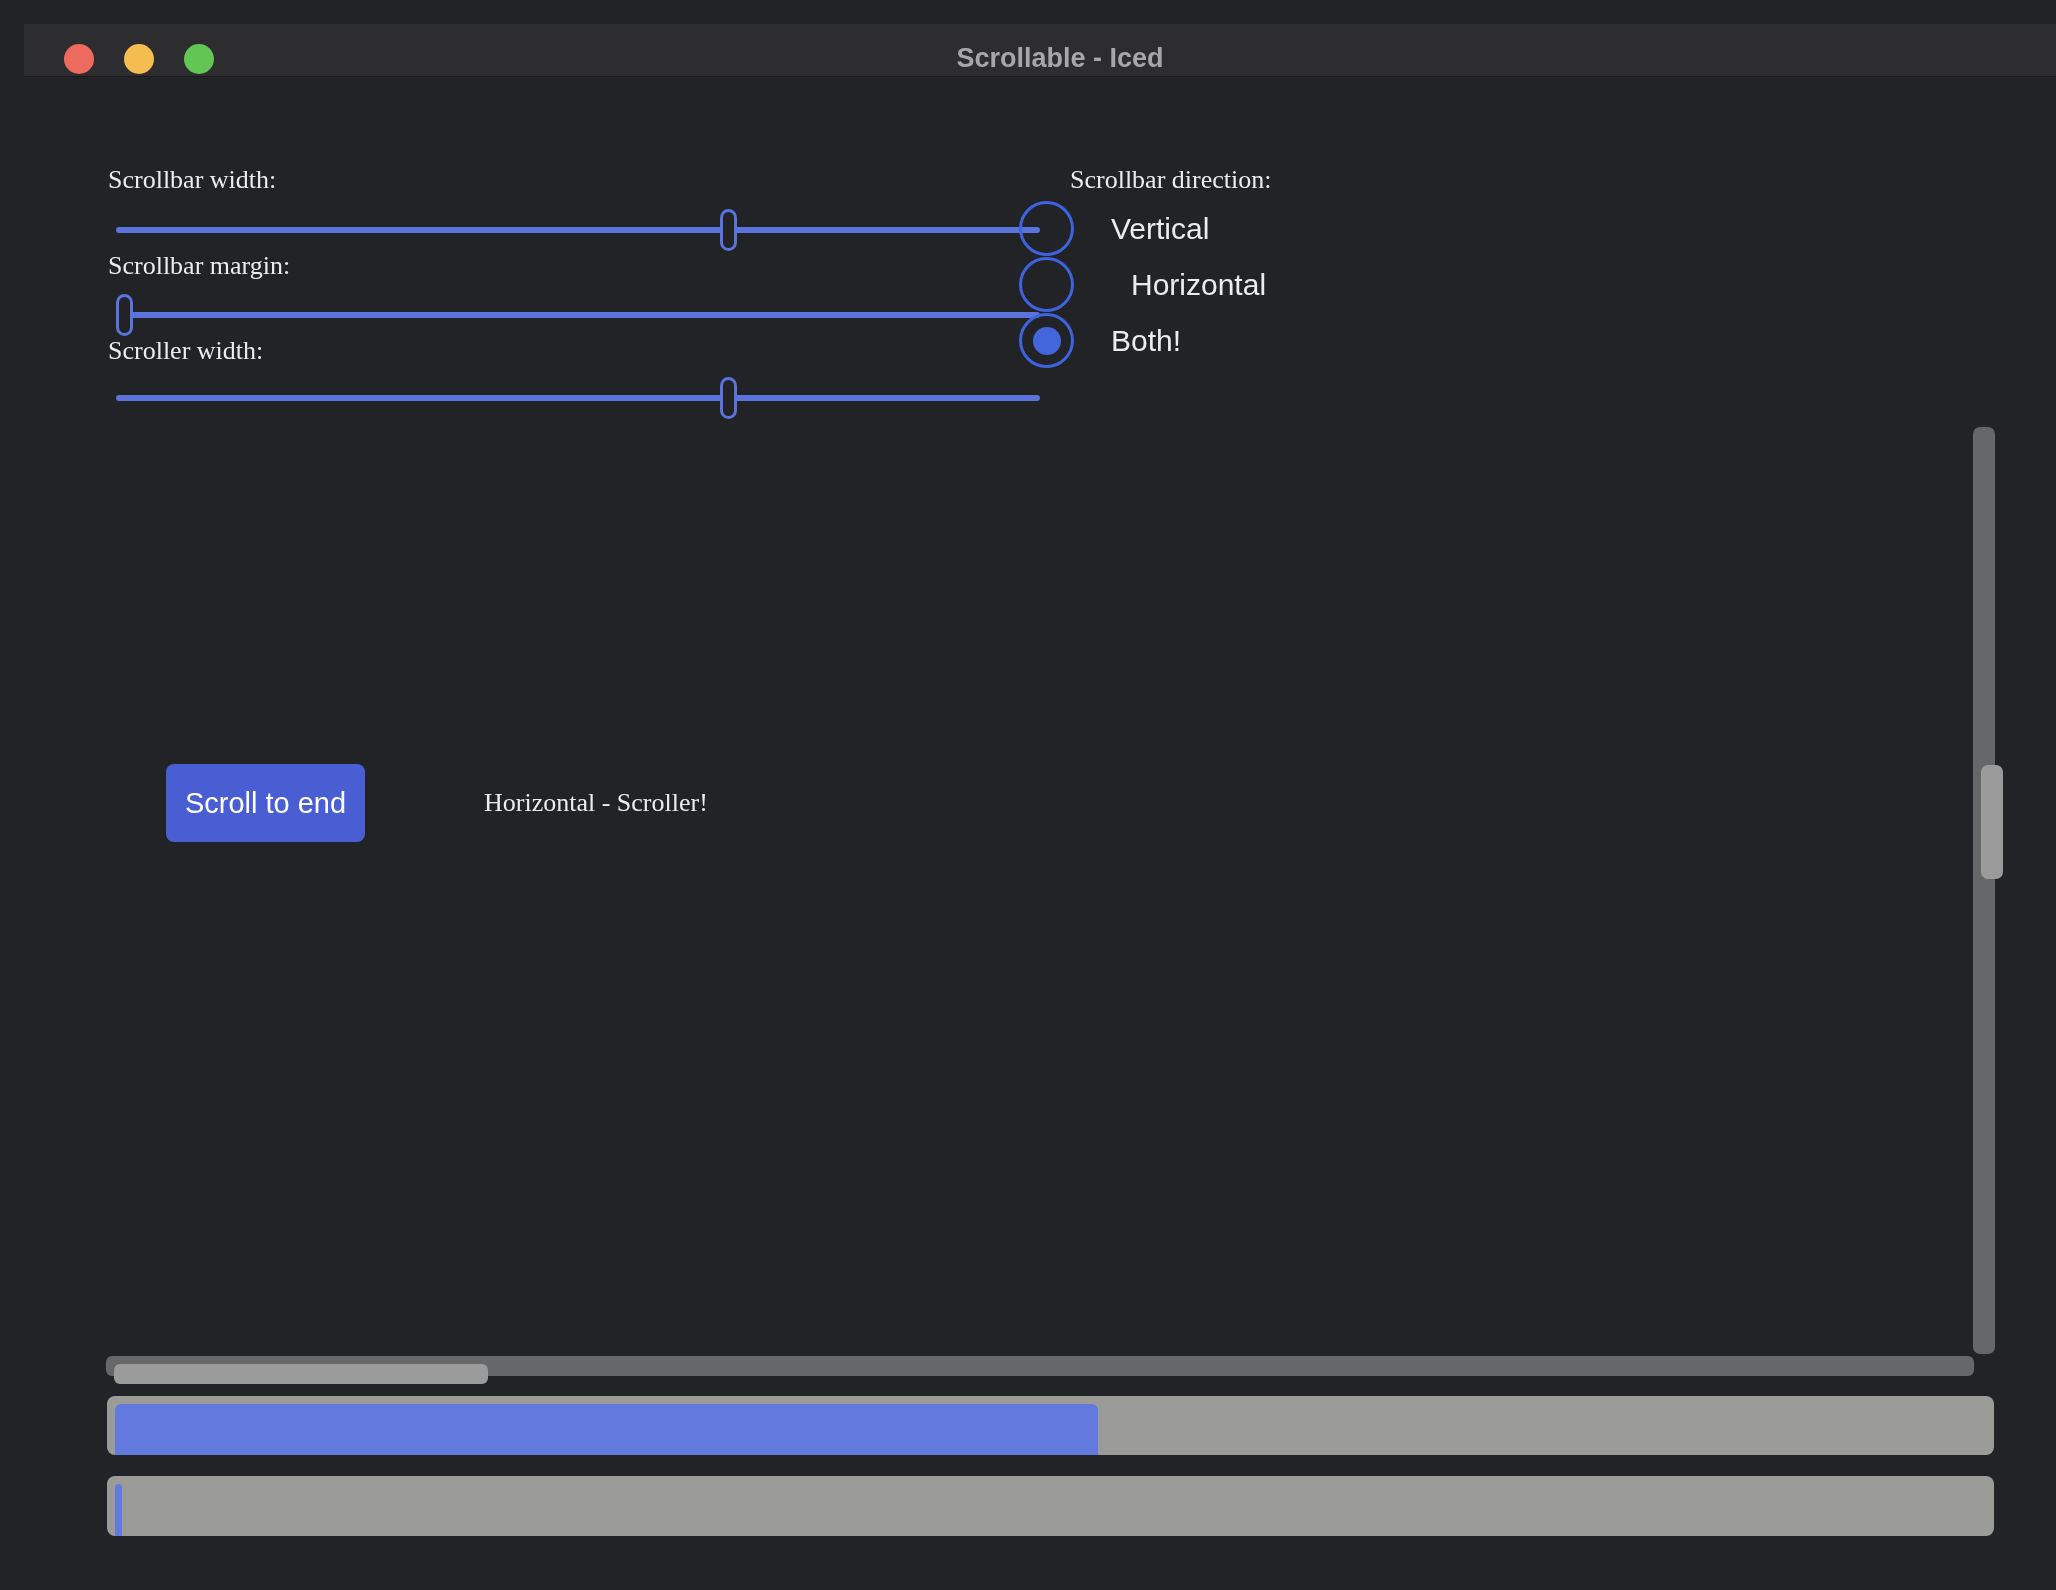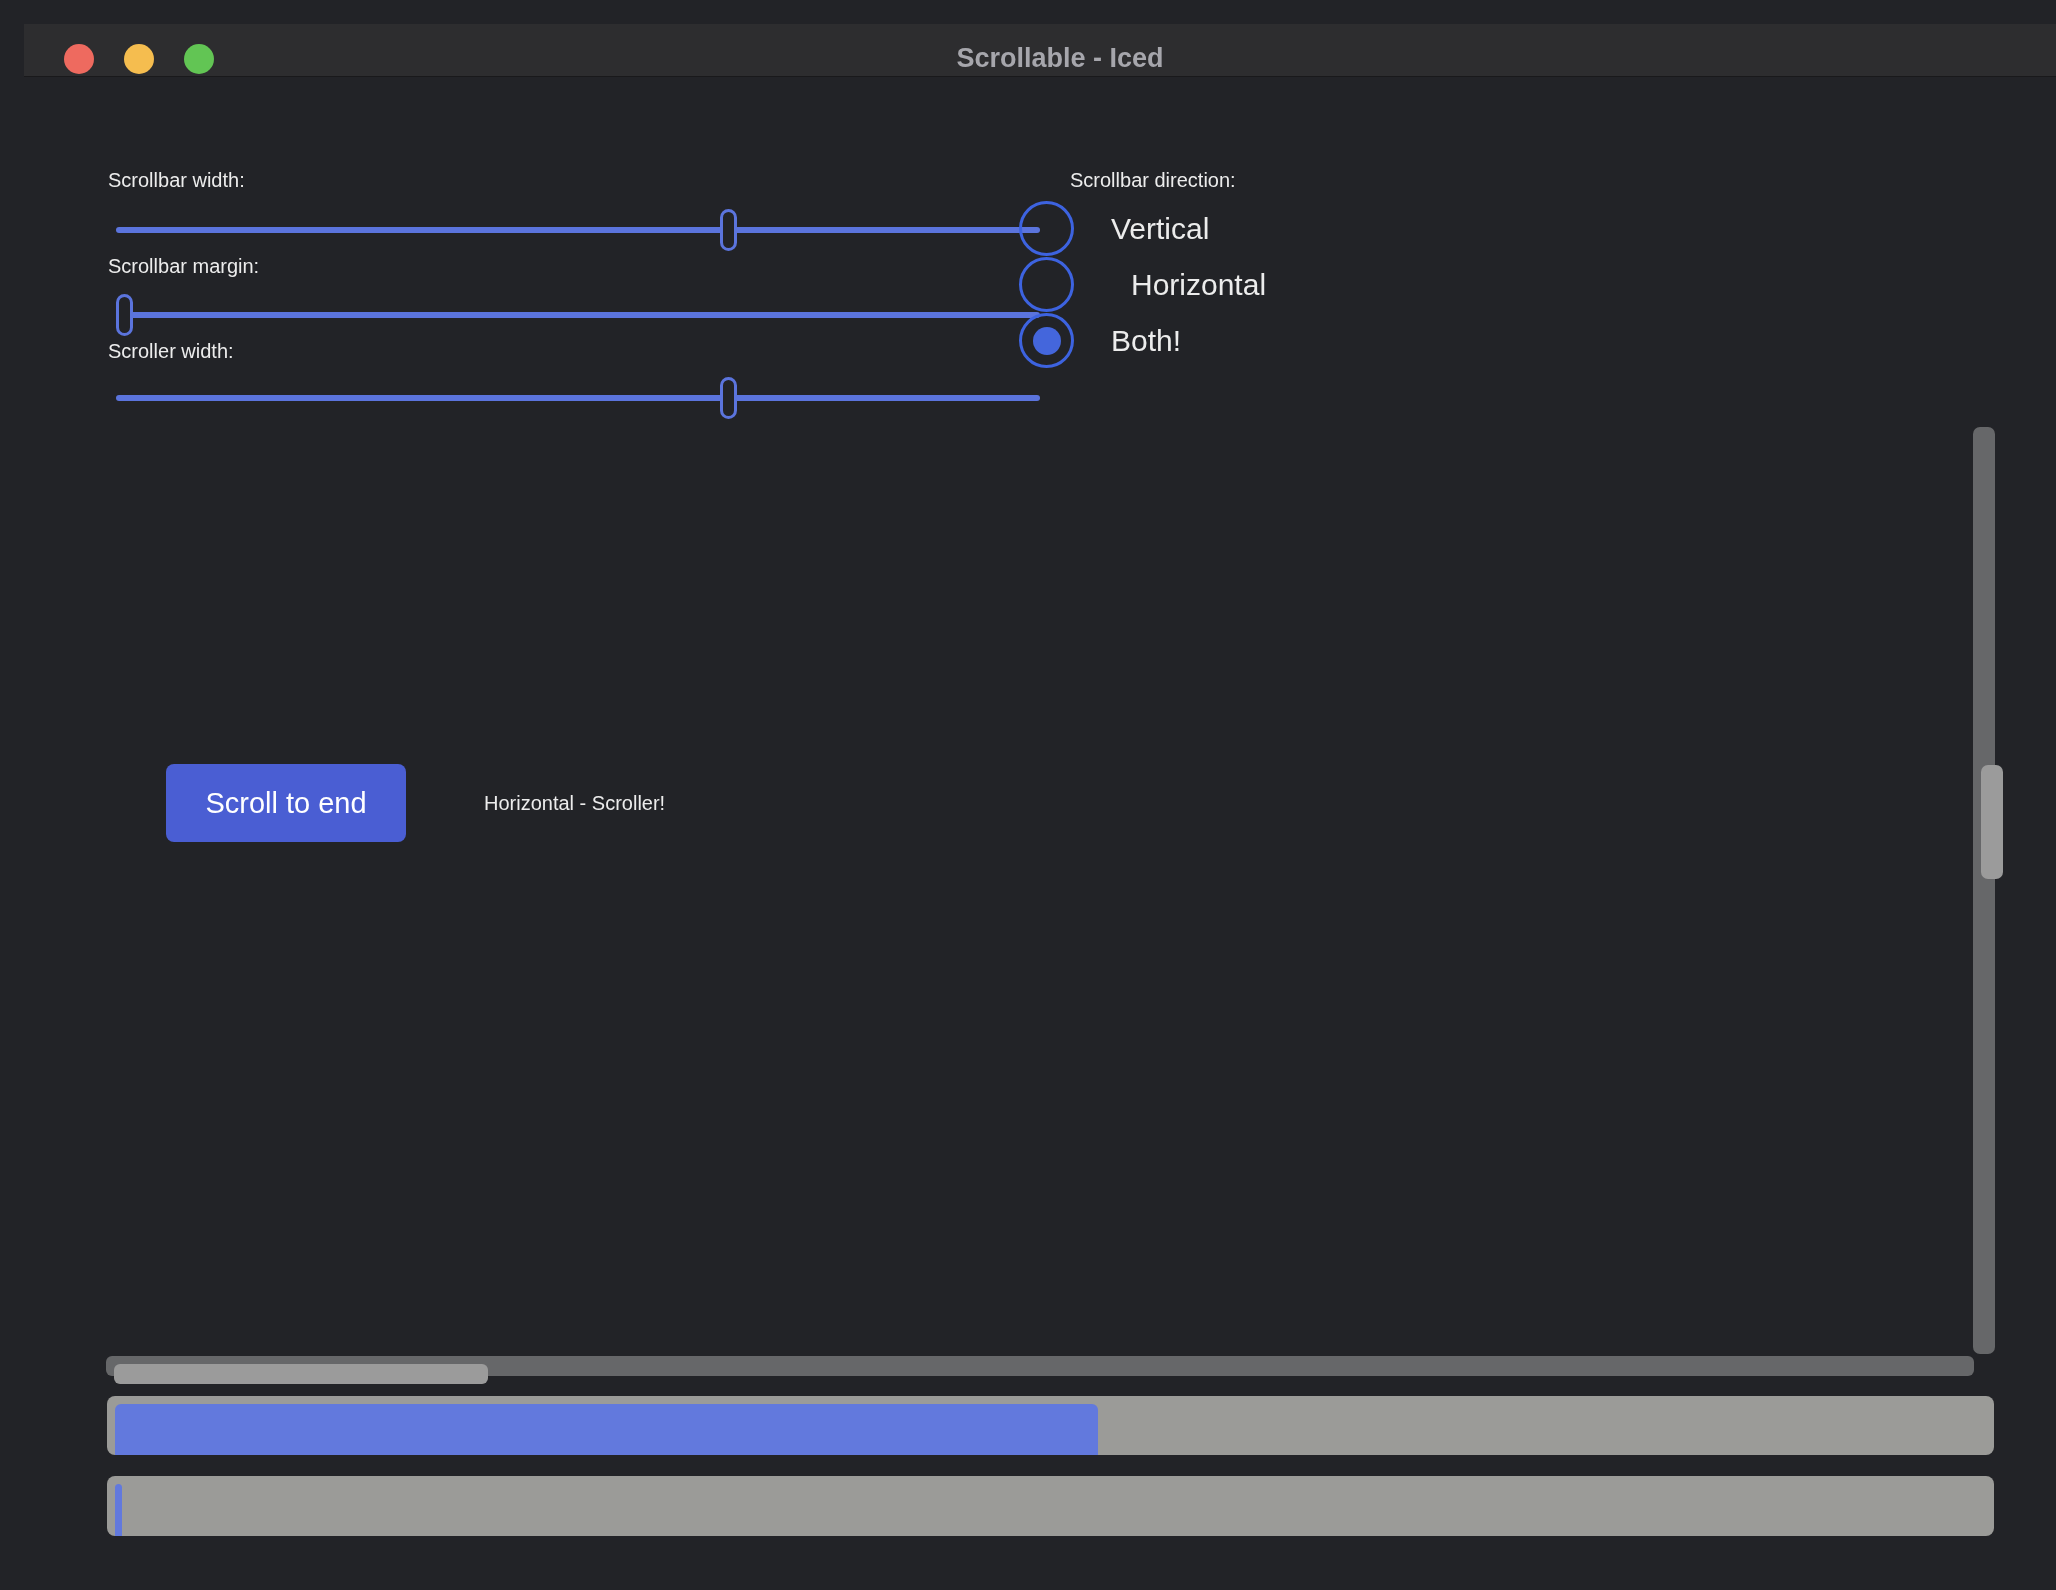--- a/index.html
+++ b/index.html
@@ -22,21 +22,21 @@
   .traffic.red    { left:32px;  background:var(--light-red,#ee6a5f); }
   .traffic.yellow { left:92px;  background:var(--light-yellow,#f5bd4f); }
   .traffic.green  { left:152px; background:var(--light-green,#62c554); }
   .title {
     position:absolute; left:0; top:0; width:100%; height:53px;
     line-height:53px; text-align:center;
     color:var(--titletext,#a6a6ac); font-size:27px; font-weight:bold;
   }
 
   
-  .lbl { position:absolute; color:var(--text,#ececec); font-size:20px; line-height:36px; white-space:nowrap; }
+  .lbl { position:absolute; color:var(--text,#ececec); font-size:26px; line-height:36px; white-space:nowrap;font-family:Liberation Serif, serif; }
 
   
   .slider { position:absolute; left:84px; width:924px; height:42px; }
   .slider .rail {
     position:absolute; left:0; top:18px; width:100%; height:6px;
     background:var(--accent,#5b74dd); border-radius:3px;
   }
   .slider .handle {
     position:absolute; top:0; width:17px; height:42px;
     left:calc((100% - 17px) * var(--pct,0) / 100);
@@ -52,21 +52,21 @@
     border:3px solid var(--radio-border,#3d63e0);
     display:flex; align-items:center; justify-content:center;
     flex:0 0 55px;
   }
   .radio-circle .dot { width:28px; height:28px; border-radius:50%; background:var(--radio-dot,#4466dc); display:none; }
   .radio-row.selected .dot { display:block; }
   .radio-label { margin-left:29px; color:var(--text,#ececec); font-size:30px; white-space:nowrap; }
 
   
   .btn {
-    position:absolute; left:142px; top:740px; width:240px; height:78px;
+    position:absolute; left:142px; top:740px; width:199px; height:78px;
     background:var(--button,#4a5ed3); border:none; border-radius:8px;
     color:#ffffff; font-size:29px; font-family:"Liberation Sans",sans-serif;
     text-align:center; cursor:pointer;
   }
   .status { position:absolute; left:460px; top:761px; }
 
   
   .vrail {
     position:absolute; left:1949px; top:403px; width:22px; height:927px;
     background:var(--srail,#666769); border-radius:7px;

